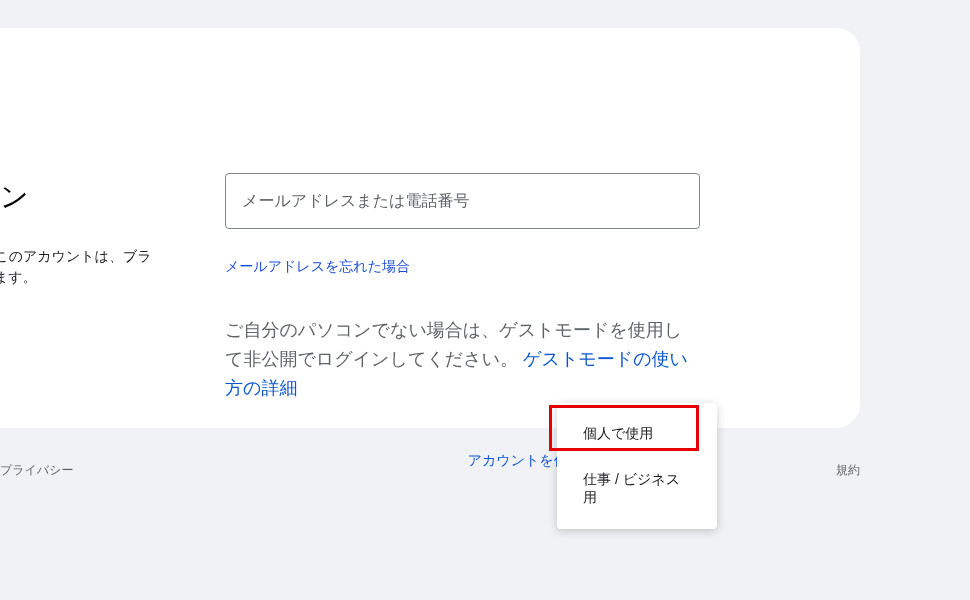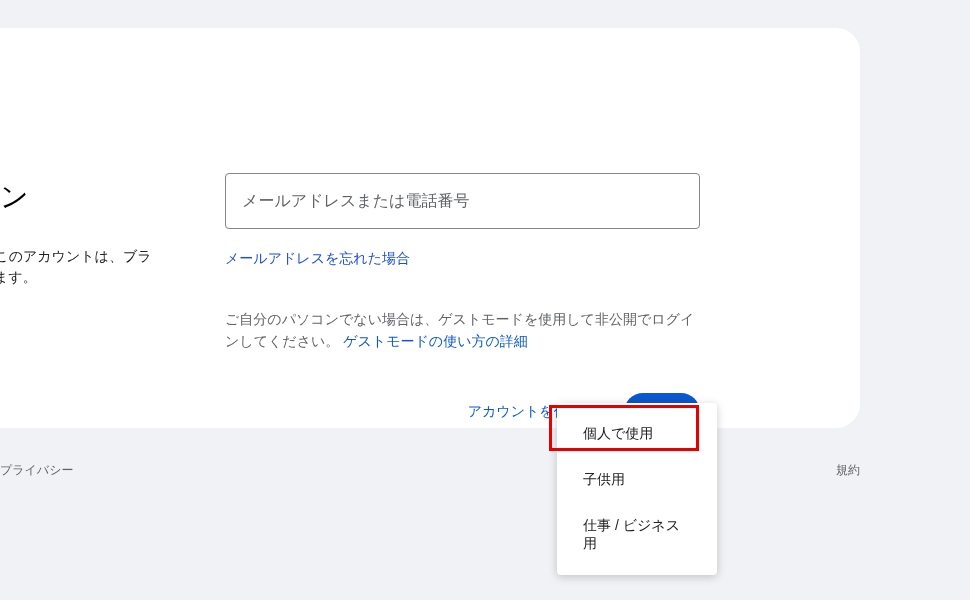--- a/index.html
+++ b/index.html
@@ -41,21 +41,21 @@
       line-height: 1.5;
     }
     .right-content {
       position: absolute;
       left: 345px;
       top: 145px;
       width: 475px;
     }
     .input-container {
       position: relative;
-      margin-bottom: 20px;
+      margin-bottom: 28px;
       text-decoration: underline;
     }
     .text-input {
       width: 100%;
       height: 56px;
       border: 1px solid #80868b;
       border-radius: 4px;
       padding: 16px;
       font-size: 16px;
       color: #5f6368;
@@ -67,21 +67,21 @@
     }
     .forgot-link {
       color: #1d4ed8;
       font-size: 14px;
       font-weight: 500;
       text-decoration: none;
       display: inline-block;
       margin-bottom: 40px;
     }
     .guest-text {
-      font-size: 14px;
+      font-size: 18px;
       color: #5f6368;
       line-height: 1.6;
       margin-bottom: 40px;
     }
     .guest-link {
       color: #0b57d0;
       font-weight: 500;
       text-decoration: none;
     }
     .button-row {
@@ -173,21 +173,20 @@
     </div>
     <div class="button-row">
       <button class="create-account">アカウントを作成</button>
       <button class="next-button">次へ</button>
     </div>
   </div>
 </div>
 
 <div class="dropdown-menu">
   <div class="dropdown-item">個人で使用</div>
-  <div class="dropdown-item">子供用</div>
   <div class="dropdown-item">仕事 / ビジネス用</div>
 </div>
 
 <div class="highlight-box"></div>
 
 <div class="footer">
   <a class="footer-link">プライバシー</a>
   <a class="footer-link">規約</a>
 </div>
 

